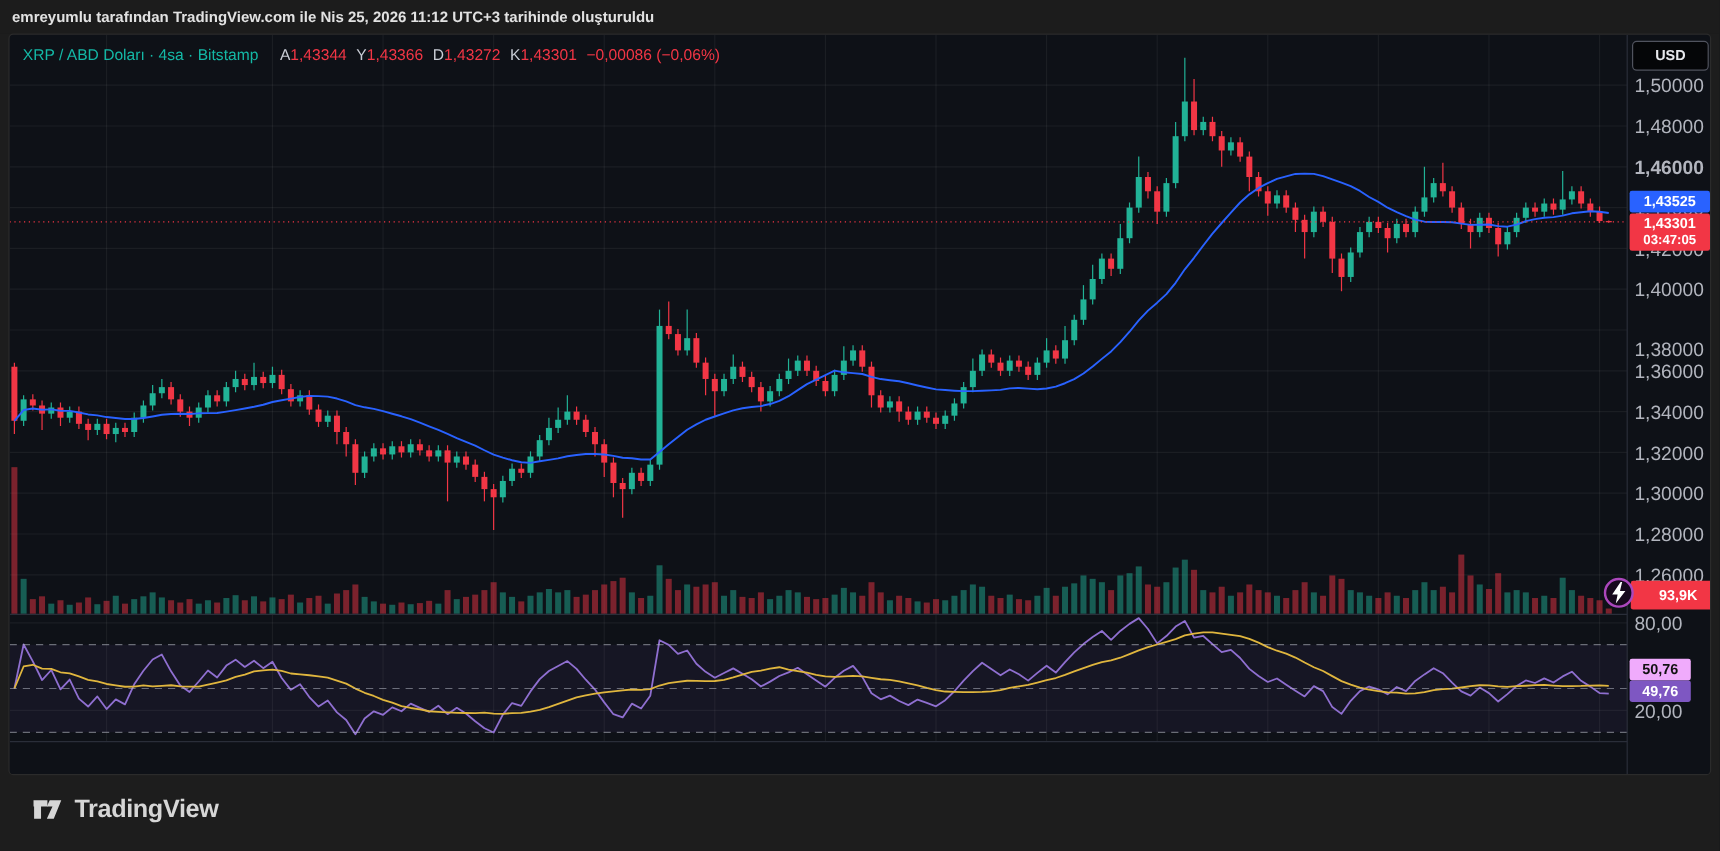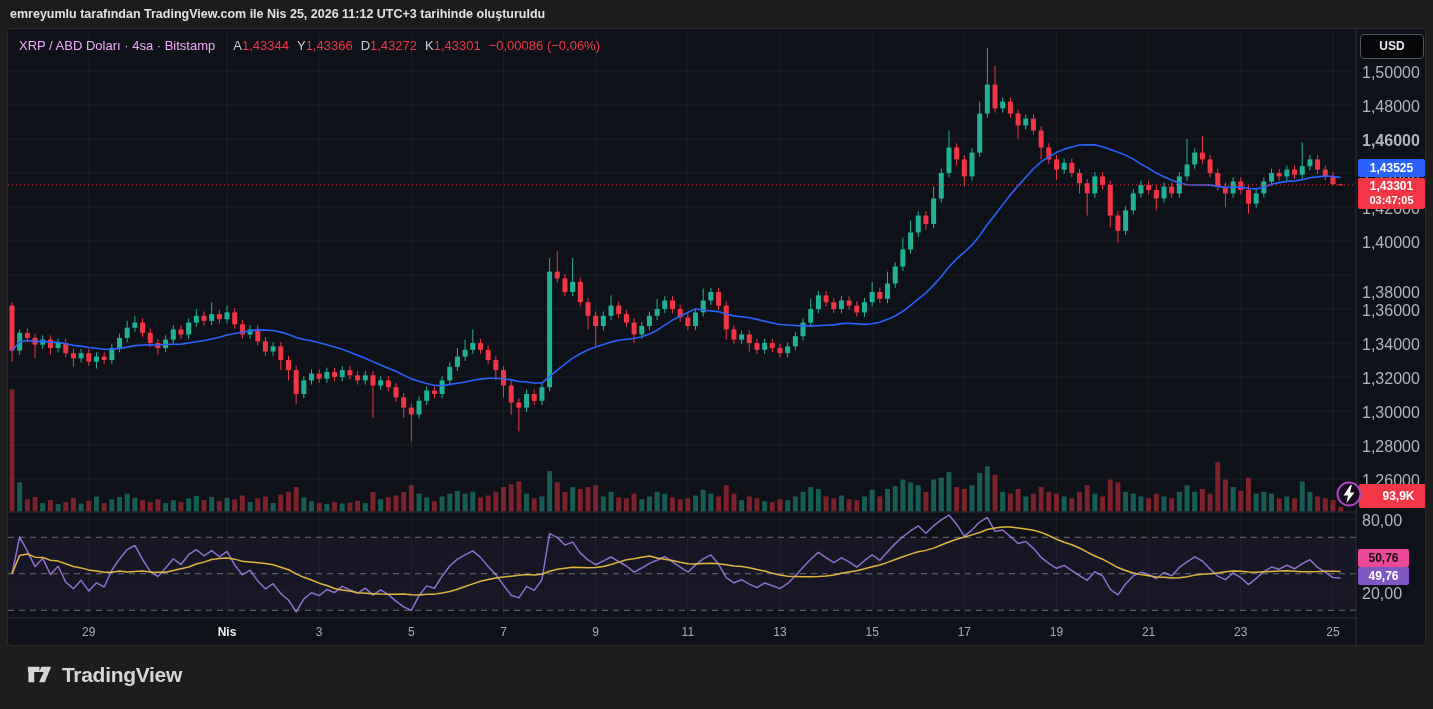--- a/index.html
+++ b/index.html
@@ -6,41 +6,41 @@
   body{width:1433px;height:709px;position:relative;overflow:hidden;
        font-family:"Liberation Sans","DejaVu Sans",sans-serif;
        -webkit-font-smoothing:antialiased;}
   .attribution{position:absolute;left:0;top:0;width:1433px;height:28px;background:#1c1c1c;
        color:#e2e2e2;font-size:12.5px;font-weight:700;line-height:28px;padding-left:10px;
        box-sizing:border-box;white-space:nowrap;}
   .frame{position:absolute;left:7px;top:28px;width:1419px;height:618px;background:#0e1117;
        border:1px solid #2b2b2b;border-radius:4px;box-sizing:border-box;overflow:hidden;}
   #plot{position:absolute;left:0;top:0;}
   .legend{position:absolute;left:11px;top:9px;font-size:13px;color:#d6d9e0;white-space:nowrap;z-index:5;}
-  .legend .sym{color:#f0abfc;margin-right:10px;}
+  .legend .sym{color:#14b8a6;margin-right:10px;}
   .legend .k{color:#c9cdd6;margin-left:8px;}
   .legend .v{color:#f23645;}
   .legend .chg{color:#f23645;margin-left:8px;}
   .usd-btn{position:absolute;left:1352px;top:5px;width:62px;height:23px;background:#050608;
        border:1px solid #50535e;border-radius:4px;color:#e8e9ed;font-size:12px;font-weight:700;
        text-align:center;line-height:22px;z-index:6;}
   #pax{position:absolute;left:1348px;top:0;width:70px;height:618px;z-index:4;}
   #pax .tick{position:absolute;left:6px;font-size:16px;color:#b2b5be;white-space:nowrap;}
   #tax{position:absolute;left:0;top:589px;width:1348px;height:29px;z-index:4;}
   #tax .tick{position:absolute;top:7px;transform:translateX(-50%);font-size:12px;color:#a9acb5;}
   #tax .tick.major{color:#eceef2;font-weight:700;}
   .flabel{position:absolute;left:1350px;width:67px;border-radius:2px;color:#fff;text-align:center;
        z-index:7;box-sizing:border-box;}
   .lbl-ma{top:130px;height:18px;background:#2962ff;font-size:12px;font-weight:700;line-height:18px;}
   .lbl-last{top:149px;height:31px;background:#f23645;font-weight:700;padding-top:1px;}
   .lbl-last .l1{font-size:12px;line-height:14px;}
   .lbl-last .l2{font-size:11px;line-height:14px;}
   .lbl-vol{top:455px;left:1351px;width:79px;height:24px;background:#f23645;font-size:12px;
        font-weight:700;line-height:24px;}
-  .lbl-rsima{top:520px;width:51px;height:18px;background:#ec4899;color:#111;font-size:12px;
+  .lbl-rsima{top:520px;width:51px;height:18px;background:#f0abfc;color:#111;font-size:12px;
        font-weight:700;line-height:18px;}
   .lbl-rsi{top:538px;width:51px;height:18px;background:#7e57c2;font-size:12px;font-weight:700;line-height:18px;}
   .bolt-btn{position:absolute;left:1327px;top:451px;width:28px;height:28px;z-index:8;cursor:pointer;}
   .footer{position:absolute;left:26px;top:661px;display:flex;align-items:center;gap:9px;}
   .footer .brand{color:#d6d6d6;font-size:21px;font-weight:700;letter-spacing:-0.3px;}
 </style>
 </head>
 <body>
 
 <div class="attribution">emreyumlu tarafından TradingView.com ile Nis 25, 2026 11:12 UTC+3 tarihinde oluşturuldu</div>
@@ -627,36 +627,20 @@
       <span class="tick" style="top: 255px;">1,38000</span>
       <span class="tick" style="top: 273px;">1,36000</span>
       <span class="tick" style="top: 307px;">1,34000</span>
       <span class="tick" style="top: 341px;">1,32000</span>
       <span class="tick" style="top: 375px;">1,30000</span>
       <span class="tick" style="top: 409px;">1,28000</span>
       <span class="tick" style="top: 443px;">1,26000</span>
       <span class="tick" style="top: 483px;">80,00</span>
       <span class="tick" style="top: 556px;">20,00</span>
     </div>
-  <div id="tax">
-      <span class="tick" style="left: 80.8px;">29</span>
-      <span class="tick major" style="left: 219.04px;">Nis</span>
-      <span class="tick" style="left: 311.2px;">3</span>
-      <span class="tick" style="left: 403.36px;">5</span>
-      <span class="tick" style="left: 495.52px;">7</span>
-      <span class="tick" style="left: 587.68px;">9</span>
-      <span class="tick" style="left: 679.84px;">11</span>
-      <span class="tick" style="left: 772px;">13</span>
-      <span class="tick" style="left: 864.16px;">15</span>
-      <span class="tick" style="left: 956.32px;">17</span>
-      <span class="tick" style="left: 1048.48px;">19</span>
-      <span class="tick" style="left: 1140.64px;">21</span>
-      <span class="tick" style="left: 1232.8px;">23</span>
-      <span class="tick" style="left: 1324.96px;">25</span>
-    </div>
 
   <div class="flabel lbl-ma">1,43525</div>
   <div class="flabel lbl-last">
     <div class="l1">1,43301</div>
     <div class="l2">03:47:05</div>
   </div>
   <div class="flabel lbl-vol">93,9K</div>
   <div class="bolt-btn">
     <svg width="28" height="28" viewBox="0 0 28 28">
       <circle cx="14" cy="14" r="11.5" fill="#17091d" stroke="#ab47bc" stroke-width="2"></circle>

